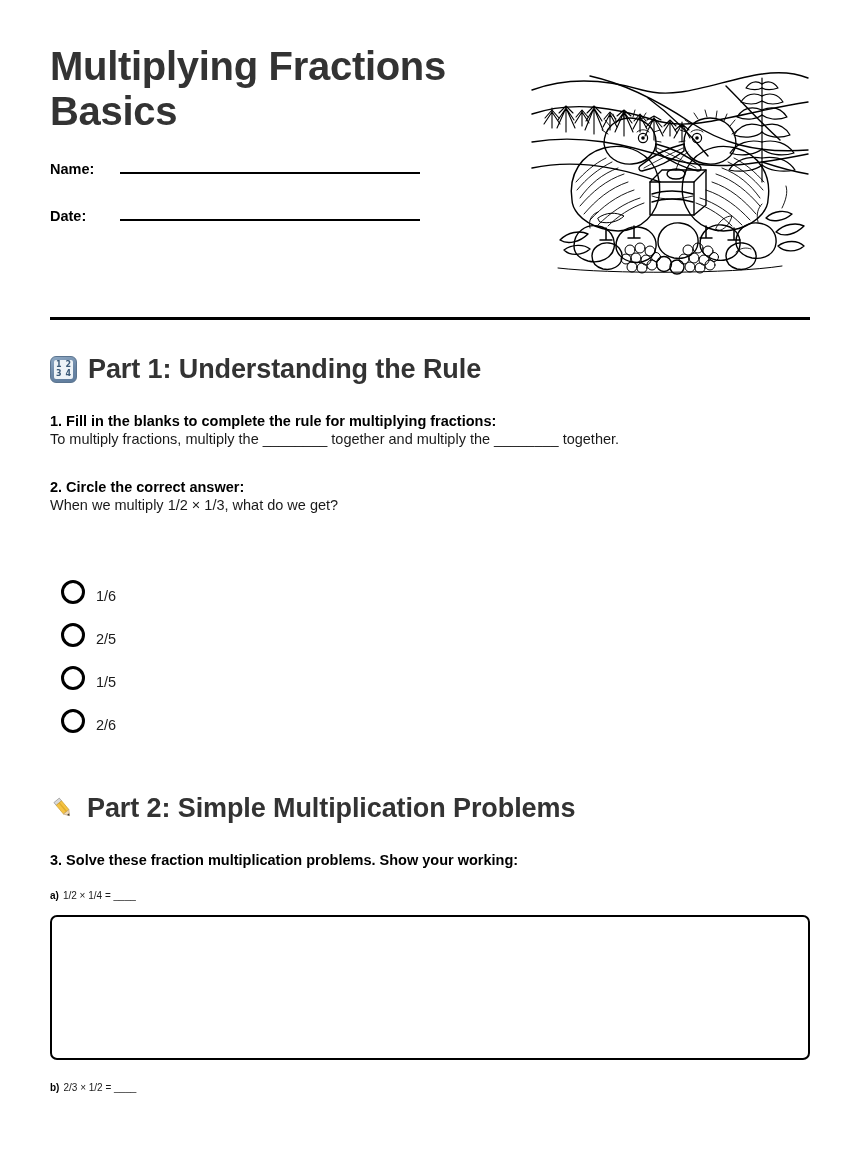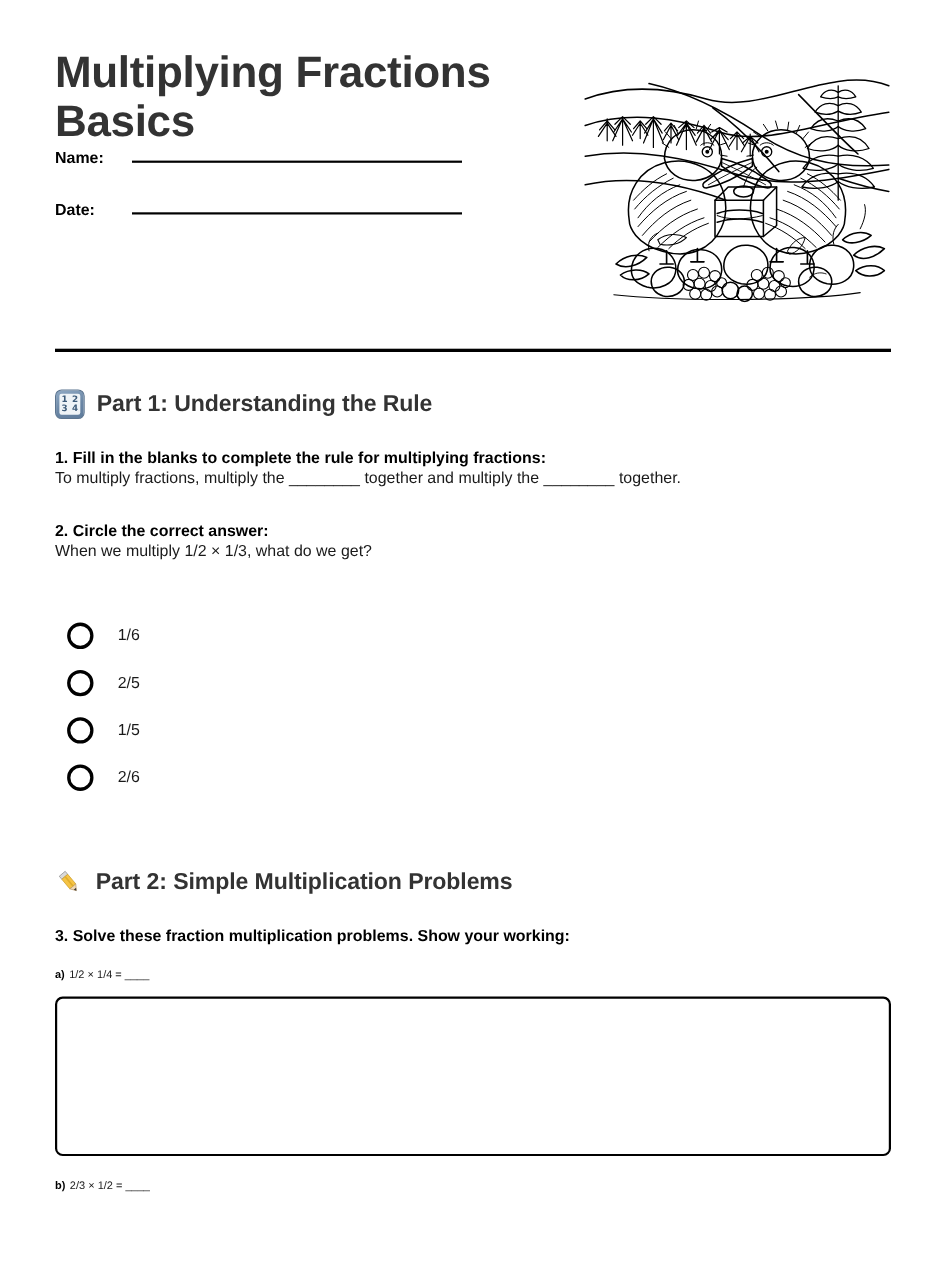--- a/index.html
+++ b/index.html
@@ -35,21 +35,21 @@
   .worksheet-title {
     font-size: 40px;
     font-weight: bold;
     line-height: 1.12;
     color: #333333;
     letter-spacing: -0.3px;
     margin: 0;
     max-width: 420px;
   }
 
-  .meta-fields { }
+  .meta-fields { margin-top: 26px; }
 
   .meta-row {
     display: flex;
     align-items: baseline;
     height: 32px;
     margin-bottom: 15px;
   }
 
   .meta-label {
     font-size: 14.5px;
@@ -81,21 +81,21 @@
 
   
   .section-heading {
     display: flex;
     align-items: center;
     gap: 11px;
     margin-top: 34px;
   }
 
   .section-heading .section-title {
-    font-size: 21px;
+    font-size: 27px;
     font-weight: bold;
     color: #333333;
     letter-spacing: -0.1px;
   }
 
   
   .icon-numbers {
     width: 27px; height: 27px;
     flex: 0 0 27px;
     border-radius: 6px;
@@ -134,22 +134,22 @@
     font-size: 14.5px;
     color: #1a1a1a;
     line-height: 1.5;
   }
 
   
   .choices { margin-top: 44px; }
 
   .choice-row {
     display: flex;
-    align-items: center;
-    gap: 22px;
+    align-items: flex-end;
+    gap: 11px;
     height: 43px;
     padding-left: 11px;
   }
 
   .choice-bubble {
     width: 24px; height: 24px;
     flex: 0 0 24px;
     border: 3px solid #000;
     border-radius: 50%;
     background: #fff;

